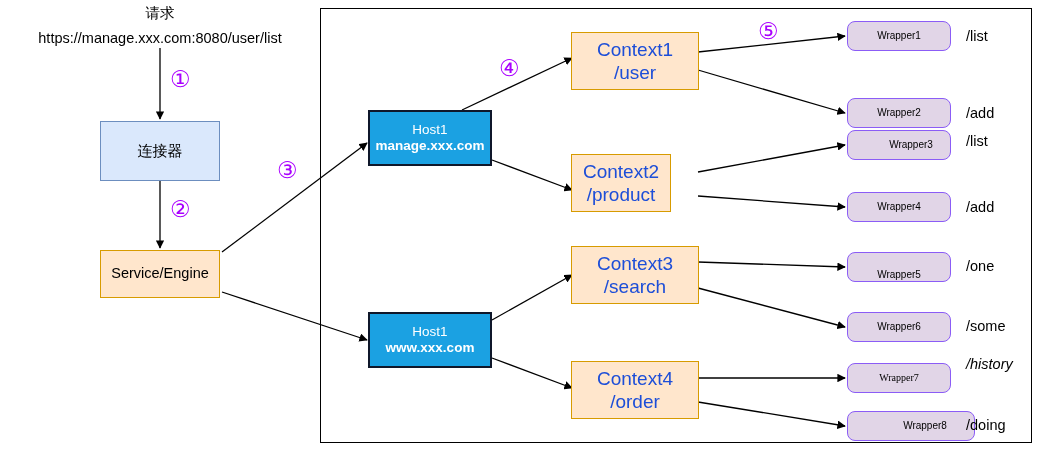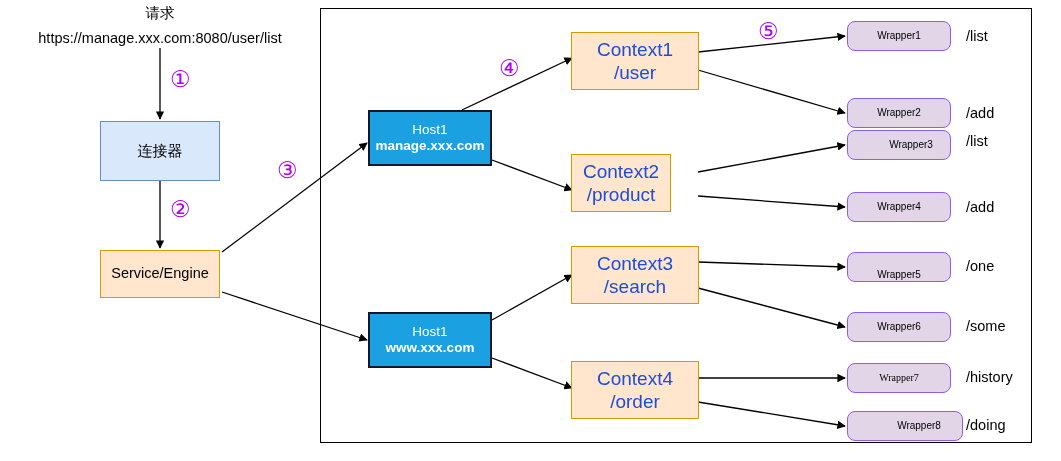--- a/index.html
+++ b/index.html
@@ -219,20 +219,20 @@
   <div class="path-label" style="left:966px; top:258px;">/one</div>
 
   <div class="node node-wrapper" style="left:847px; top:312px; width:104px; height:30px;">
     <span>Wrapper6</span>
   </div>
   <div class="path-label" style="left:966px; top:318px;">/some</div>
 
   <div class="node node-wrapper" style="left:847px; top:363px; width:104px; height:30px;font-family:Liberation Serif, serif;">
     <span>Wrapper7</span>
   </div>
-  <div class="path-label" style="left:966px; top:369px;">/history</div>
-
-  <div class="node node-wrapper" style="left:847px; top:411px; width:116px; height:30px;padding-left:28px;">
+  <div class="path-label" style="left:966px; top:356px;font-style:italic;">/history</div>
+
+  <div class="node node-wrapper" style="left:847px; top:411px; width:128px; height:30px;padding-left:28px;">
     <span>Wrapper8</span>
   </div>
   <div class="path-label" style="left:966px; top:417px;">/doing</div>
 
 </div>
 
 </body></html>

